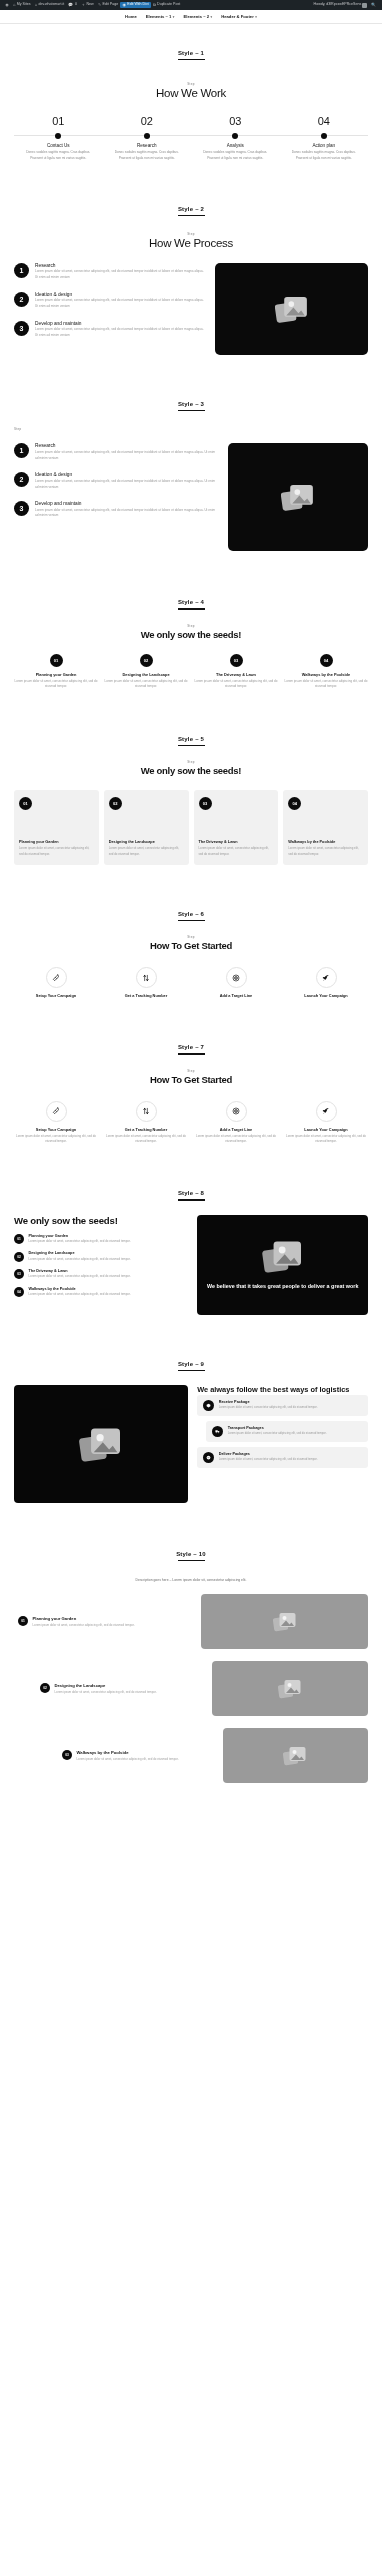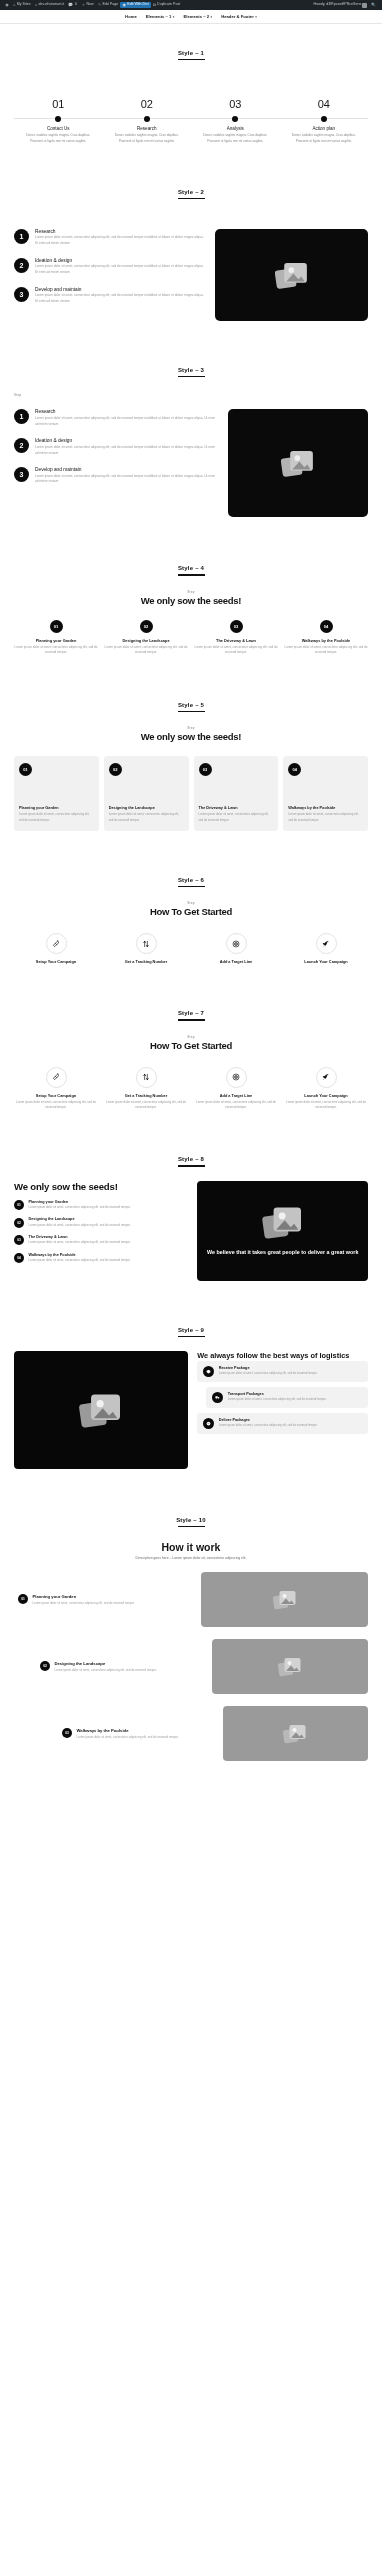--- a/index.html
+++ b/index.html
@@ -265,20 +265,24 @@
       <span>Header &amp; Footer</span>
       <span class="caret">▾</span>
     </span>
 </nav>
 <div class="hairline"></div>
 
 <div class="style-label">Style – 1</div>
 <div class="style-rule"></div>
 
 <section class="s1">
+  <div class="sec-head">
+    <div class="eyebrow">Step</div>
+    <div class="h2">How We Work</div>
+  </div>
   <div class="s1-grid">
     <div class="s1-col">
       <div class="s1-num">01</div>
       <div class="s1-track">
           <div class="s1-line"></div>
           <div class="s1-dot"></div>
         </div>
       <div class="s1-title">Contact Us</div>
       <div class="s1-body">Donec sodales sagittis magna. Cras dapibus. Praesent ut ligula non mi varius sagittis.</div>
     </div>
@@ -309,20 +313,24 @@
       <div class="s1-title">Action plan</div>
       <div class="s1-body">Donec sodales sagittis magna. Cras dapibus. Praesent ut ligula non mi varius sagittis.</div>
     </div>
   </div>
 </section>
 
 <div class="style-label">Style – 2</div>
 <div class="style-rule"></div>
 
 <section class="s2">
+  <div class="sec-head">
+    <div class="eyebrow">Step</div>
+    <div class="h2">How We Process</div>
+  </div>
   <div class="s2-wrap">
     <div class="s2-list">
       <div class="s2-row">
         <div class="badge-circle">1</div>
         <div>
           <div class="s2-title">Research</div>
           <div class="s2-body">Lorem ipsum dolor sit amet, consectetur adipiscing elit, sed do eiusmod tempor incididunt ut labore et dolore magna aliqua. Ut enim ad minim veniam</div>
         </div>
       </div>
       <div class="s2-row">
@@ -663,21 +671,20 @@
         </div>
       </div>
     </div>
   </div>
 </section>
 
 <div class="style-label">Style – 10</div>
 <div class="style-rule"></div>
 
 <section class="s10">
-  <div class="s10-h">How it work</div>
   <div class="s10-sub">Description goes here – Lorem ipsum dolor sit, consectetur adipiscing elit.</div>
 
   <div class="s10-row indent1">
     <div class="s10-text">
       <div class="s10-badge">01</div>
       <div>
         <div class="s10-title">Planning your Garden</div>
         <div class="s10-body">Lorem ipsum dolor sit amet, consectetur adipiscing elit, sed do eiusmod tempor.</div>
       </div>
     </div>

